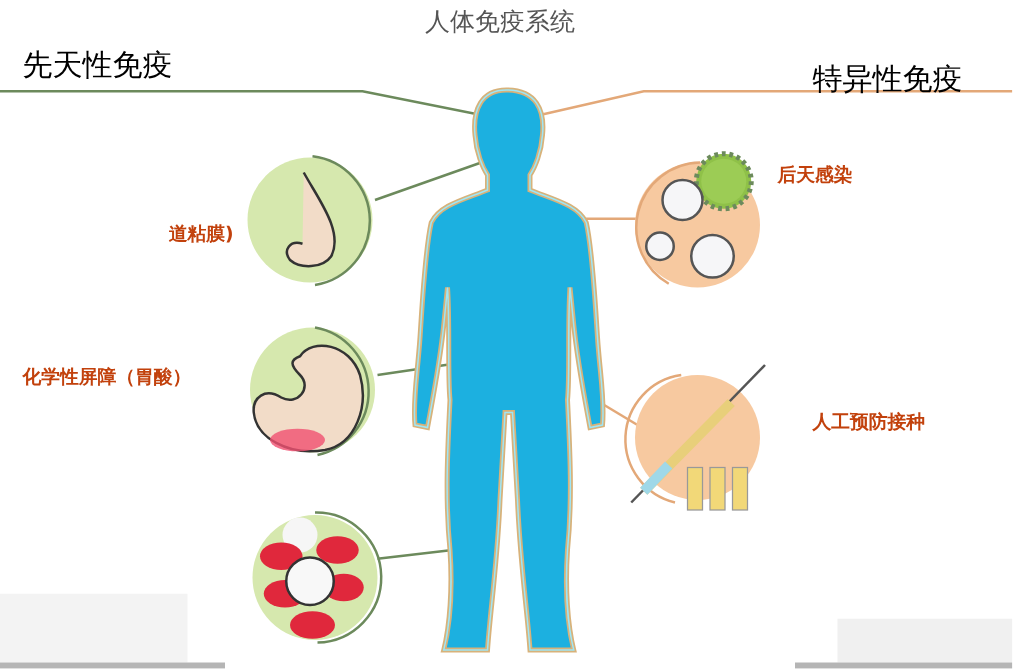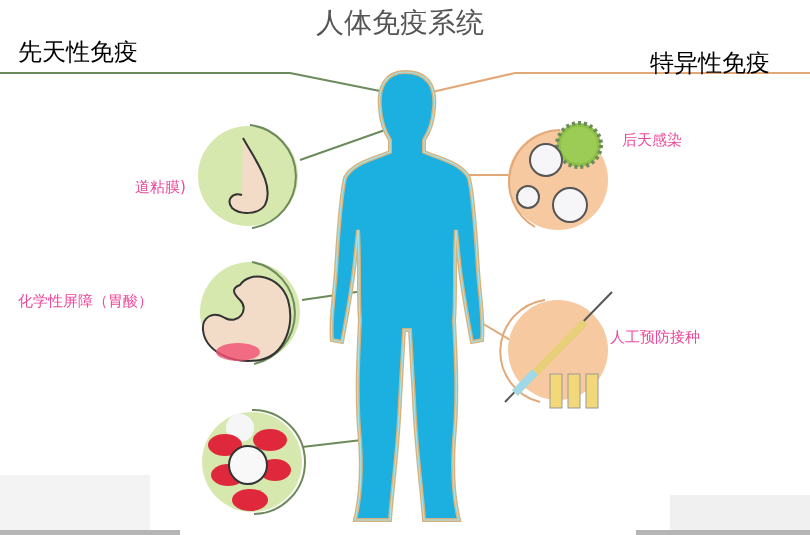--- a/index.html
+++ b/index.html
@@ -1,21 +1,21 @@
 <!DOCTYPE html>
 <html><head>
 <meta charset="utf-8">
 <style>
   html,body{margin:0;padding:0;background:#fff;}
   #stage{position:relative;width:810px;height:535px;overflow:hidden;background:#fff;font-family:"DejaVu Sans",sans-serif;}
   svg{position:absolute;left:0;top:0;}
   .t{position:absolute;color:#555;white-space:nowrap;}
-  .title{font-size:28px;color:#555;left:0;width:800px;text-align:center;top:4px;}
+  .title{font-size:20px;color:#555;left:0;width:800px;text-align:center;top:4px;}
   .sec{font-size:24px;top:36px;color:#000000;}
-  .lab{font-size:15px;color:#ec4899;}
+  .lab{font-size:15px;color:#c2410c;font-weight:bold;}
 </style>
 </head>
 <body>
 
 <div id="stage">
   <svg width="810" height="535" viewBox="0 0 810 535">
 
     <polyline points="0,73 290,73 385,92" fill="none" stroke="#6c8a5c" stroke-width="2"></polyline>
     <polyline points="432,92 515,73 810,73" fill="none" stroke="#e3a878" stroke-width="2"></polyline>
 
@@ -83,14 +83,14 @@
   </svg>
 
   <div class="t title">人体免疫系统</div>
   <div class="t sec" style="left:18px;">先天性免疫</div>
   <div class="t sec" style="left:650px;margin-top:11px;">特异性免疫</div>
 
   <div class="t lab" style="left:135px;top:178px;">道粘膜)</div>
   <div class="t lab" style="left:18px;top:292px;">化学性屏障（胃酸）</div>
 
   <div class="t lab" style="left:622px;top:131px;">后天感染</div>
-  <div class="t lab" style="left:610px;top:328px;">人工预防接种</div>
+  <div class="t lab" style="left:650px;top:328px;">人工预防接种</div>
 </div>
 
 </body></html>

